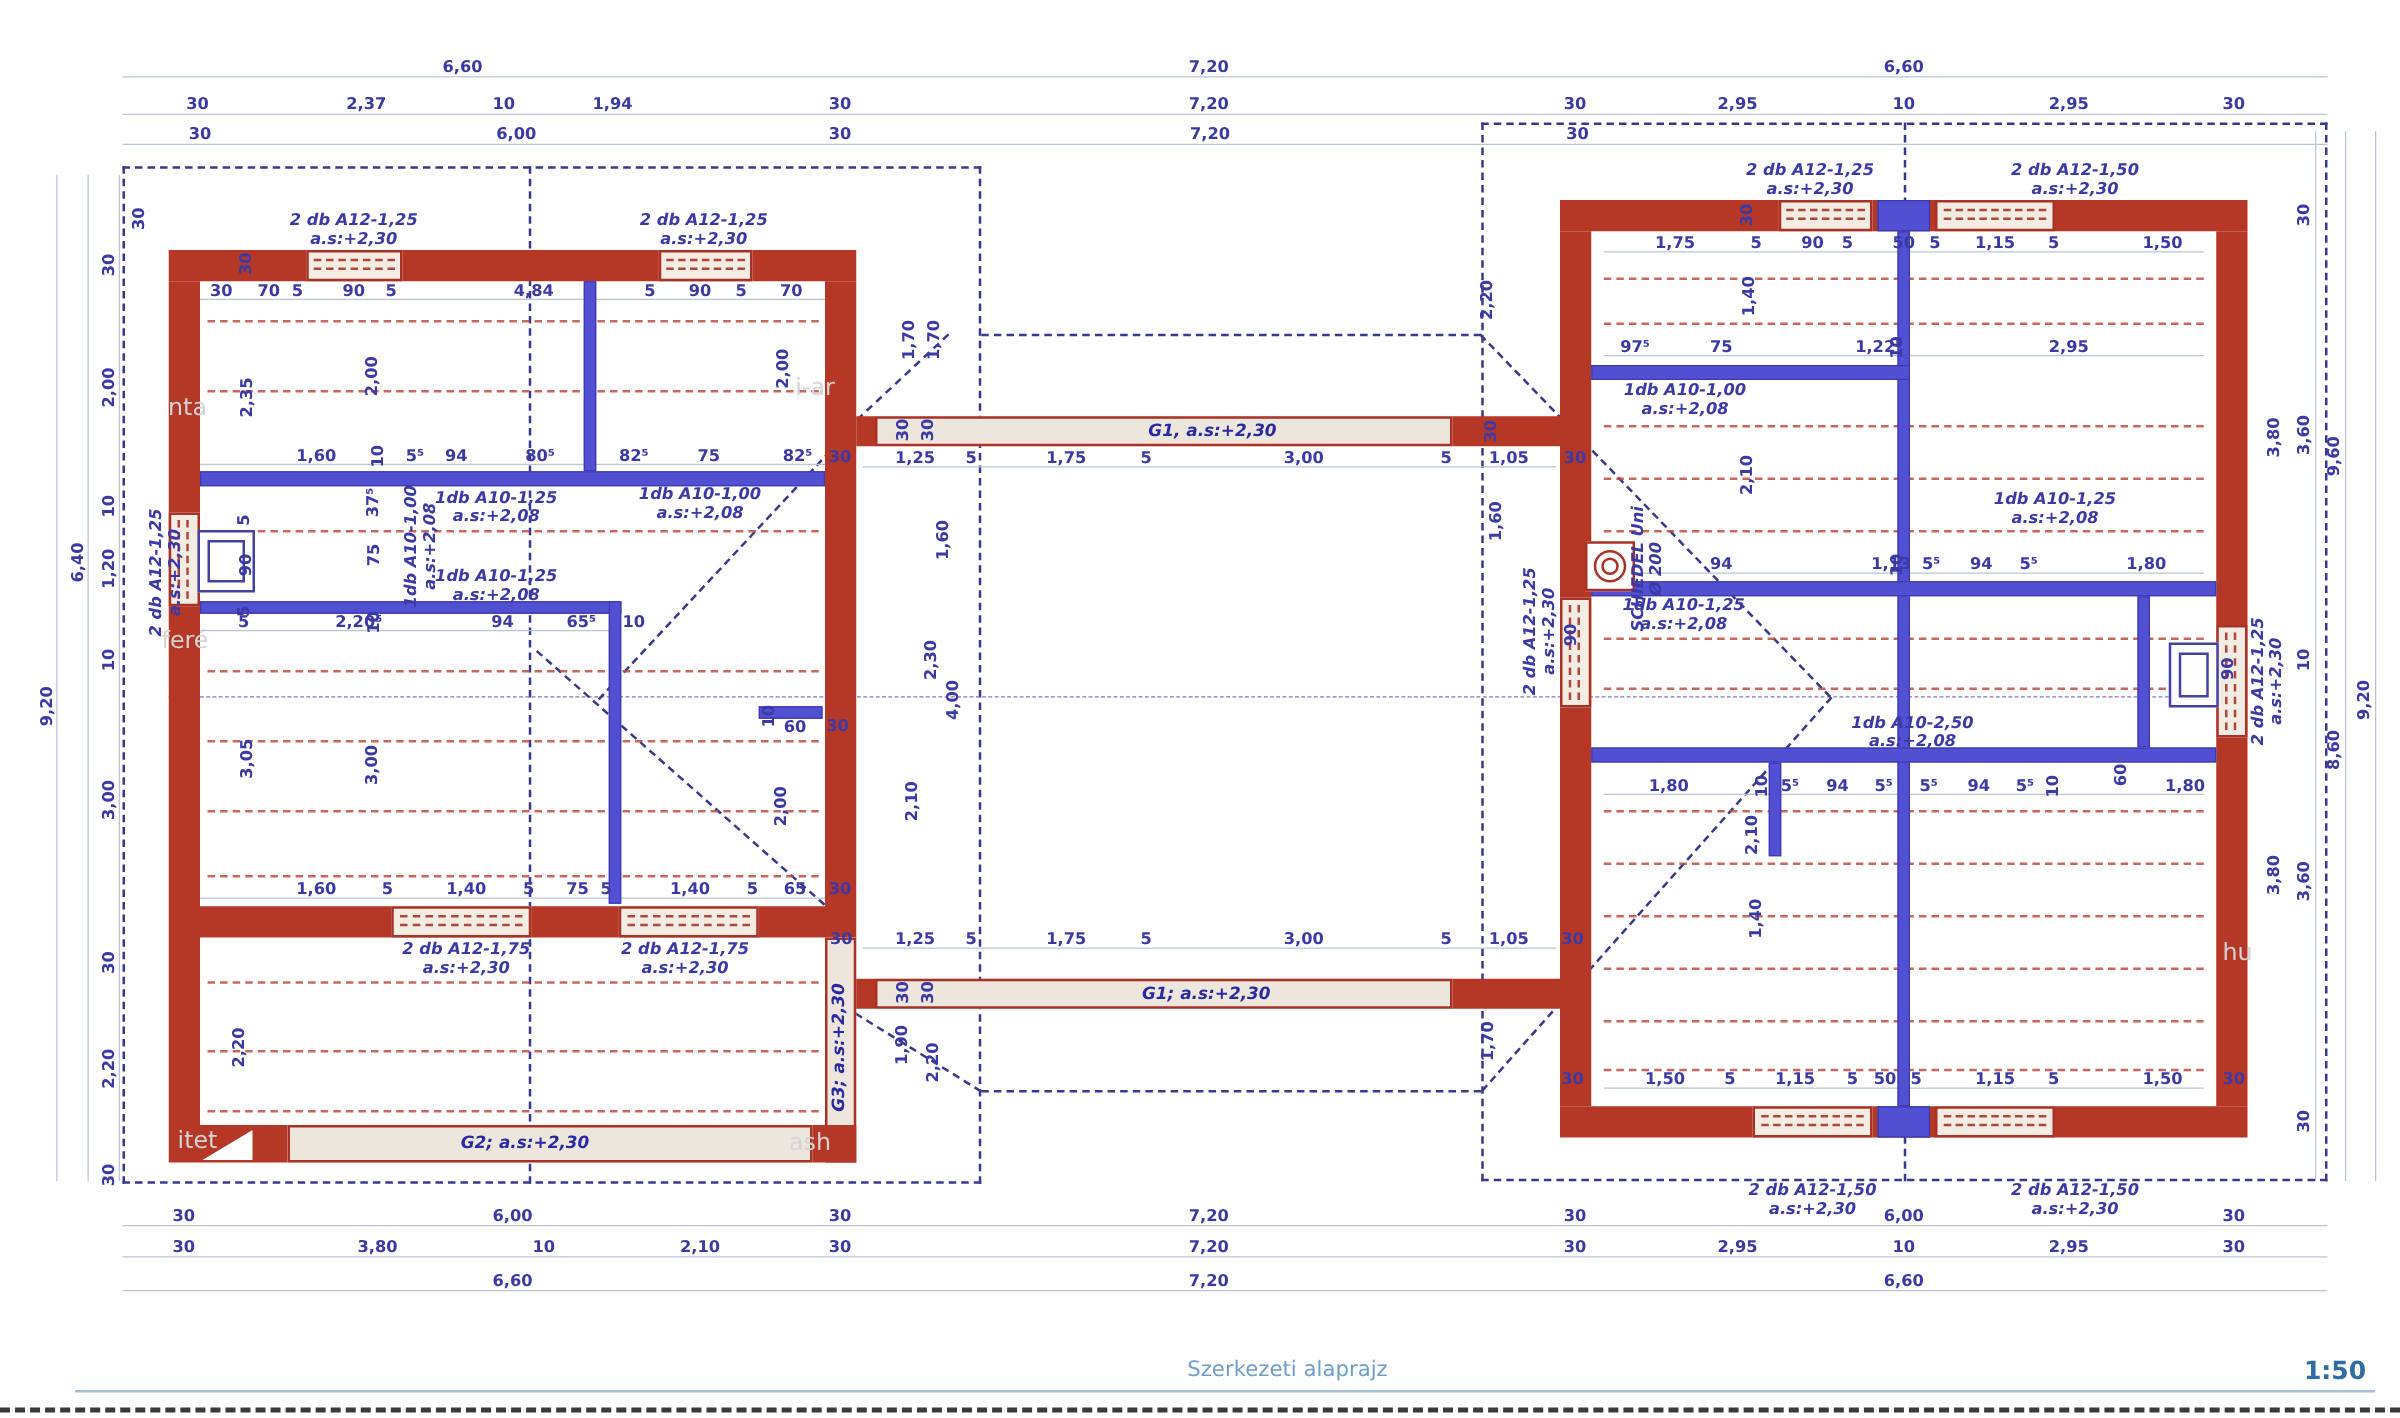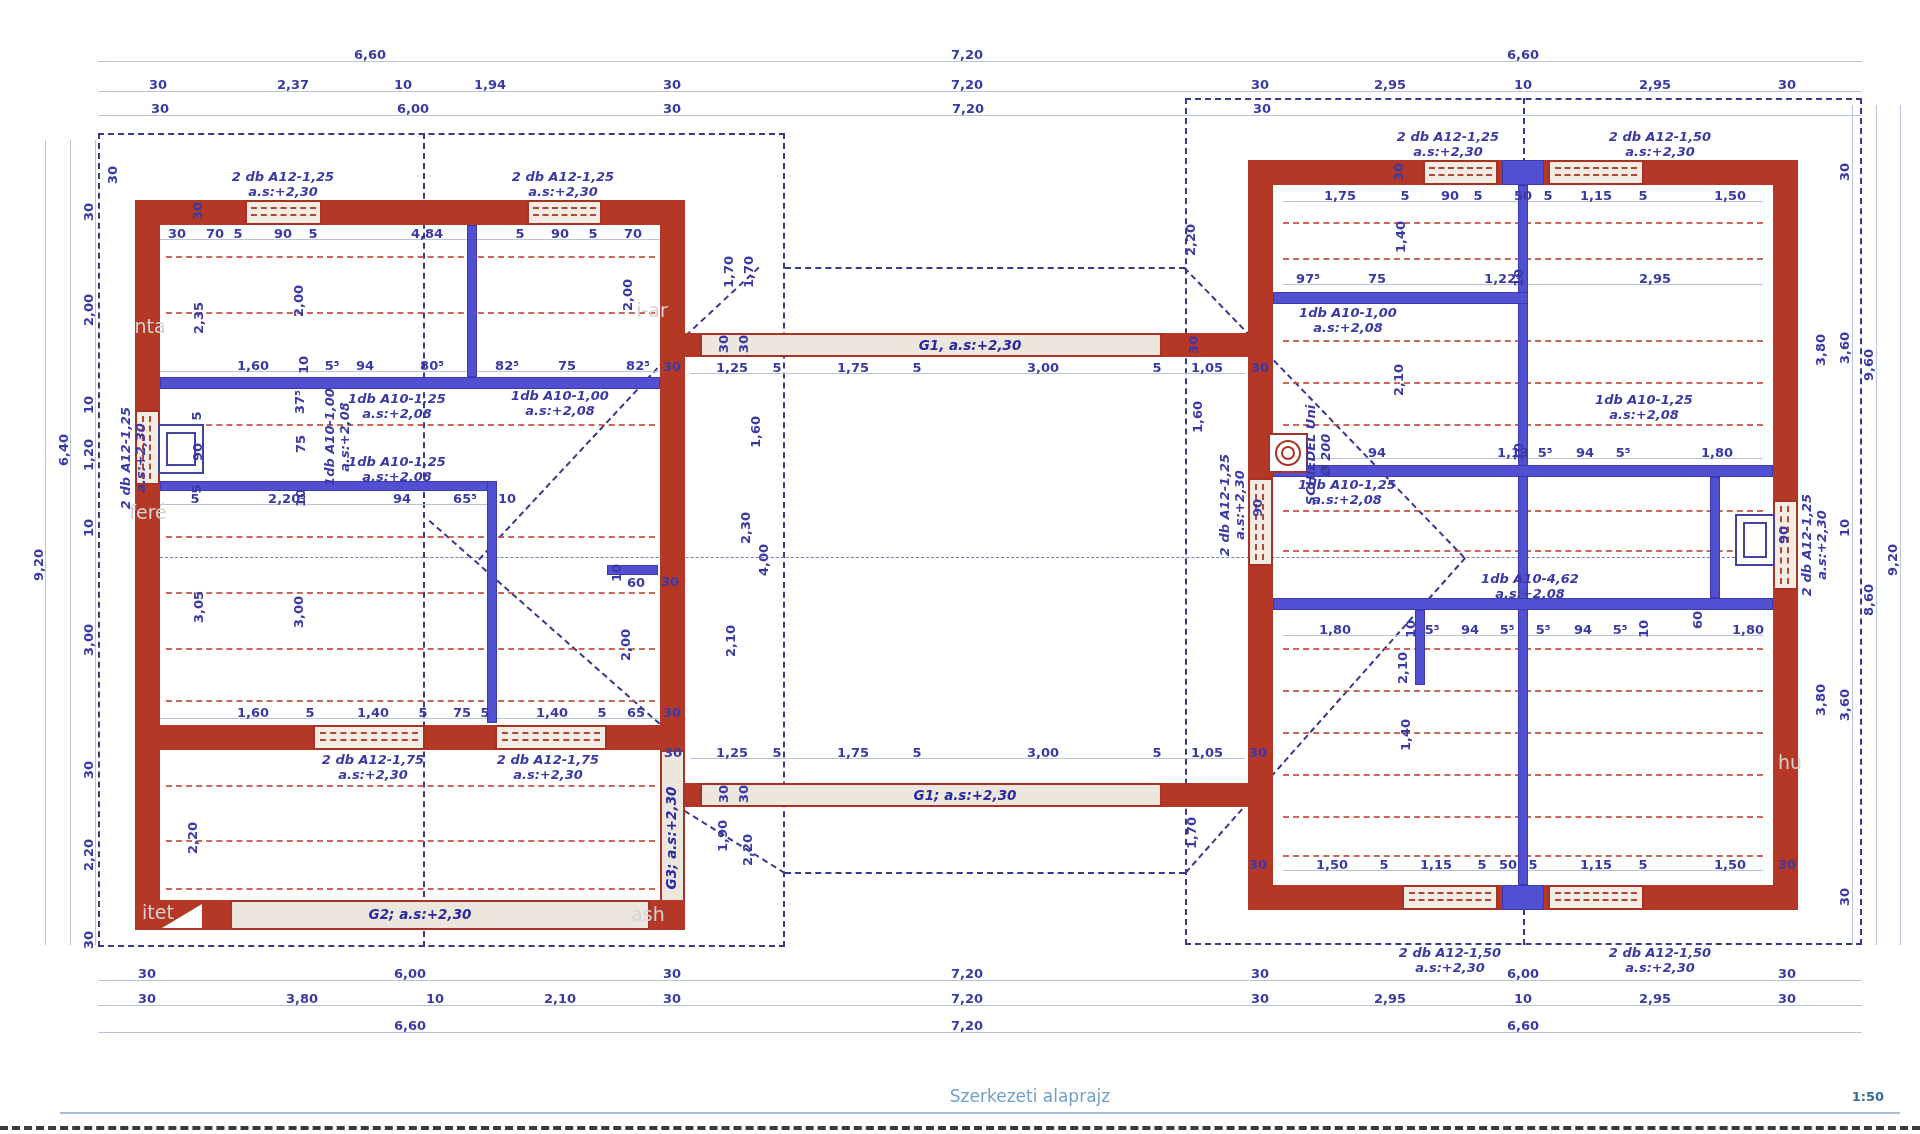--- a/index.html
+++ b/index.html
@@ -29,21 +29,21 @@
   
   .dim{position:absolute;transform:translate(-50%,-50%);color:#3b3aa5;font-size:13px;font-weight:bold;white-space:nowrap;z-index:30;}
   .dim.rot{transform:translate(-50%,-50%) rotate(-90deg);}
   .lbl{position:absolute;transform:translate(-50%,-50%);color:#3b3aa5;font-size:13px;font-weight:bold;font-style:italic;
        text-align:center;white-space:nowrap;line-height:15px;z-index:30;}
   .lbl.rot{transform:translate(-50%,-50%) rotate(-90deg);}
   .glbl{position:absolute;transform:translate(-50%,-50%);color:#2929a3;font-size:13.5px;font-weight:bold;font-style:italic;white-space:nowrap;z-index:30;}
   .glbl.rot{transform:translate(-50%,-50%) rotate(-90deg);}
   .wm{position:absolute;transform:translate(-50%,-50%);color:#d4d4d4;font-size:19px;z-index:5;white-space:nowrap;}
   .title{position:absolute;transform:translate(-50%,-50%);color:#6f9fc8;font-size:17px;white-space:nowrap;}
-  .scaletxt{position:absolute;transform:translate(-50%,-50%);color:#2d6da3;font-size:13px;font-weight:bold;}
+  .scaletxt{position:absolute;transform:translate(-50%,-50%);color:#2d6da3;font-size:20px;font-weight:bold;}
   .rule{position:absolute;height:2px;background:#a8bfd8;}
   .botdash{position:absolute;border-top:4px dashed #3a3a3a;}
 </style>
 </head>
 <body>
 
 <div id="canvas">
 
   <div class="dashrect" style="left:98px;top:133px;width:687px;height:814px;"></div>
   <div class="dashrect" style="left:1185px;top:98px;width:677px;height:847px;"></div>
@@ -429,21 +429,21 @@
     </div>
     <div class="lbl" style="left: 1644px; top: 407px;">
       <div>1db A10-1,25</div>
       <div>a.s:+2,08</div>
     </div>
     <div class="lbl" style="left: 1347px; top: 492px;">
       <div>1db A10-1,25</div>
       <div>a.s:+2,08</div>
     </div>
     <div class="lbl" style="left: 1530px; top: 586px;">
-      <div>1db A10-4,62</div>
+      <div>1db A10-2,50</div>
       <div>a.s:+2,08</div>
     </div>
     <div class="lbl rot" style="left: 1318px; top: 455px;">
       <div>SCHIEDEL Uni</div>
       <div>Ø 200</div>
     </div>
     <span class="glbl" style="left: 970px; top: 345px;">G1, a.s:+2,30</span>
     <span class="glbl" style="left: 965px; top: 795px;">G1; a.s:+2,30</span>
     <span class="glbl" style="left: 420px; top: 914px;">G2; a.s:+2,30</span>
     <span class="glbl rot" style="left: 671px; top: 838px;">G3; a.s:+2,30</span>

